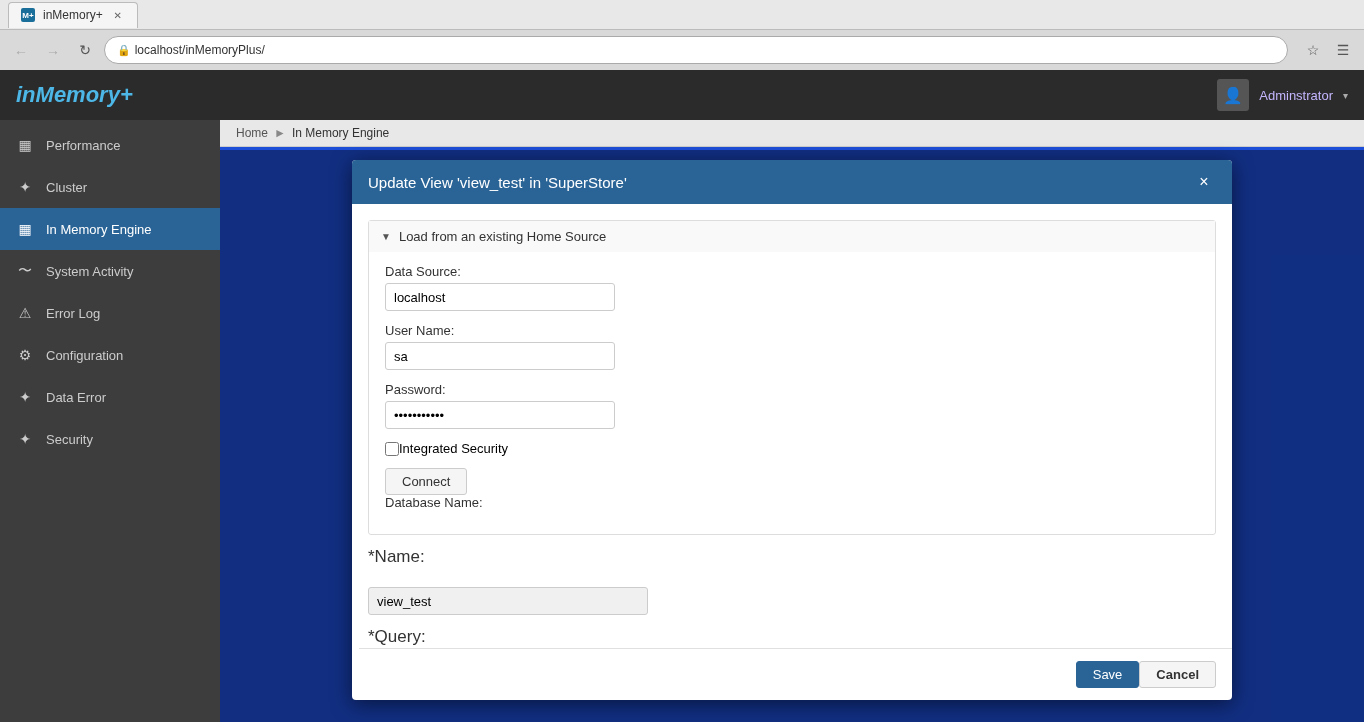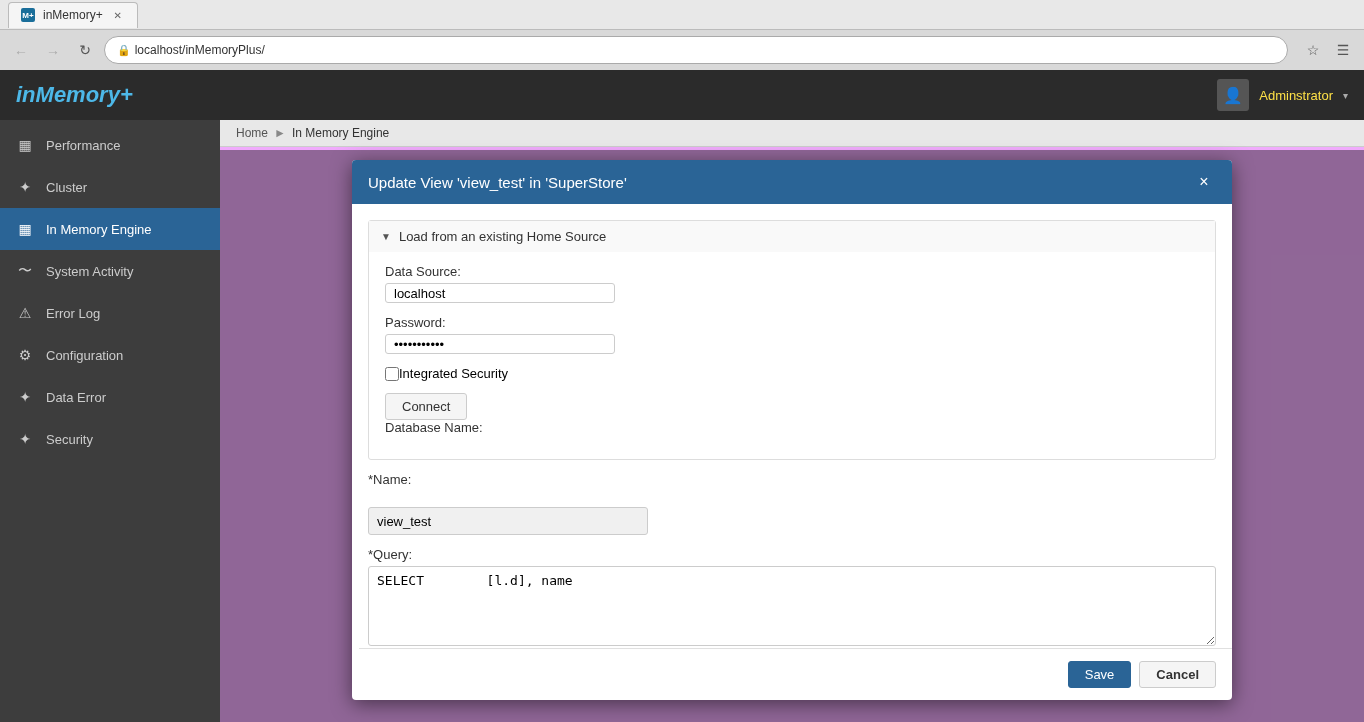--- a/index.html
+++ b/index.html
@@ -118,21 +118,21 @@
       font-style: italic;
     }
     .header-right { display: flex; align-items: center; gap: 10px; color: #ccc; font-size: 13px; }
     .user-icon {
       width: 32px; height: 32px;
       background: #555;
       border-radius: 3px;
       display: flex; align-items: center; justify-content: center;
       color: #ccc; font-size: 16px;
     }
-    .admin-label { color: #fde047; }
+    .admin-label { color: #c4b5fd; }
     .admin-dropdown { color: #aaa; font-size: 10px; cursor: pointer; }
 
     
     .main-layout { display: flex; flex: 1; overflow: hidden; }
 
     
     .sidebar {
       width: 220px;
       background: #3d3d3d;
       flex-shrink: 0;
@@ -153,21 +153,21 @@
       height: 22px;
       display: flex;
       align-items: center;
       justify-content: center;
       font-size: 14px;
       color: inherit;
       flex-shrink: 0;
     }
 
     
-    .content-area { flex: 1; background: #f0abfc; overflow: hidden; position: relative; }
+    .content-area { flex: 1; background: #1d4ed8; overflow: hidden; position: relative; }
     .breadcrumb {
       background: #e8e8e8;
       padding: 6px 16px;
       font-size: 12px;
       color: #555;
       display: flex;
       align-items: center;
       gap: 6px;
       border-bottom: 1px solid #ccc;
     }
@@ -217,21 +217,20 @@
       display: flex;
       align-items: center;
       justify-content: center;
       border-radius: 3px;
     }
     .modal-body { flex: 1; overflow-y: auto; padding: 16px; }
     .modal-footer {
       padding: 12px 16px;
       display: flex;
       justify-content: flex-end;
-      gap: 8px;
       border-top: 1px solid #e0e0e0;
       flex-shrink: 0;
       margin-left: 7px;
     }
 
     
     .collapsible-section {
       border: 1px solid #ddd;
       border-radius: 3px;
       margin-bottom: 12px;
@@ -245,21 +244,21 @@
       font-size: 13px;
       color: #333;
       background: #f9f9f9;
     }
     .collapsible-arrow { font-size: 10px; color: #555; }
     .collapsible-body { padding: 12px 16px; }
     .form-group { margin-bottom: 12px; }
     .form-label { display: block; margin-bottom: 4px; font-size: 13px; color: #333; }
     .form-input {
       width: 230px;
-      height: 20px;
+      height: 28px;
       border: 1px solid #ccc;
       border-radius: 3px;
       padding: 0 8px;
       font-size: 13px;
       outline: none;
     }
     .checkbox-row {
       display: flex;
       align-items: center;
       margin-bottom: 12px;
@@ -281,21 +280,21 @@
       background: #2a6496;
       color: white;
       border-color: #2a6496;
     }
     .btn-cancel {
       background: #f5f5f5;
       color: #333;
       border-color: #ccc;
       font-weight: bold;
     }
-    .required { color: #333; font-size: 13px; }
+    .required { color: #333; font-size: 17px; }
     .name-input {
       width: 280px;
       height: 28px;
       border: 1px solid #ccc;
       border-radius: 3px;
       padding: 0 8px;
       font-size: 13px;
       background: #f0f0f0;
       outline: none;
     }
@@ -401,20 +400,24 @@
 
             <div class="collapsible-section">
               <div class="collapsible-header">
                 <span class="collapsible-arrow">▼</span>
                 <span>Load from an existing Home Source</span>
               </div>
               <div class="collapsible-body">
                 <div class="form-group">
                   <label class="form-label">Data Source:</label>
                   <input type="text" class="form-input" value="localhost" style="">
+                </div>
+                <div class="form-group">
+                  <label class="form-label">User Name:</label>
+                  <input type="text" class="form-input" value="sa" style="">
                 </div>
                 <div class="form-group">
                   <label class="form-label">Password:</label>
                   <input type="password" class="form-input" value="password123" style="">
                 </div>
                 <div class="checkbox-row">
                   <input type="checkbox" style="">
                   <label>Integrated Security</label>
                 </div>
                 <button class="btn btn-default">Connect</button>

